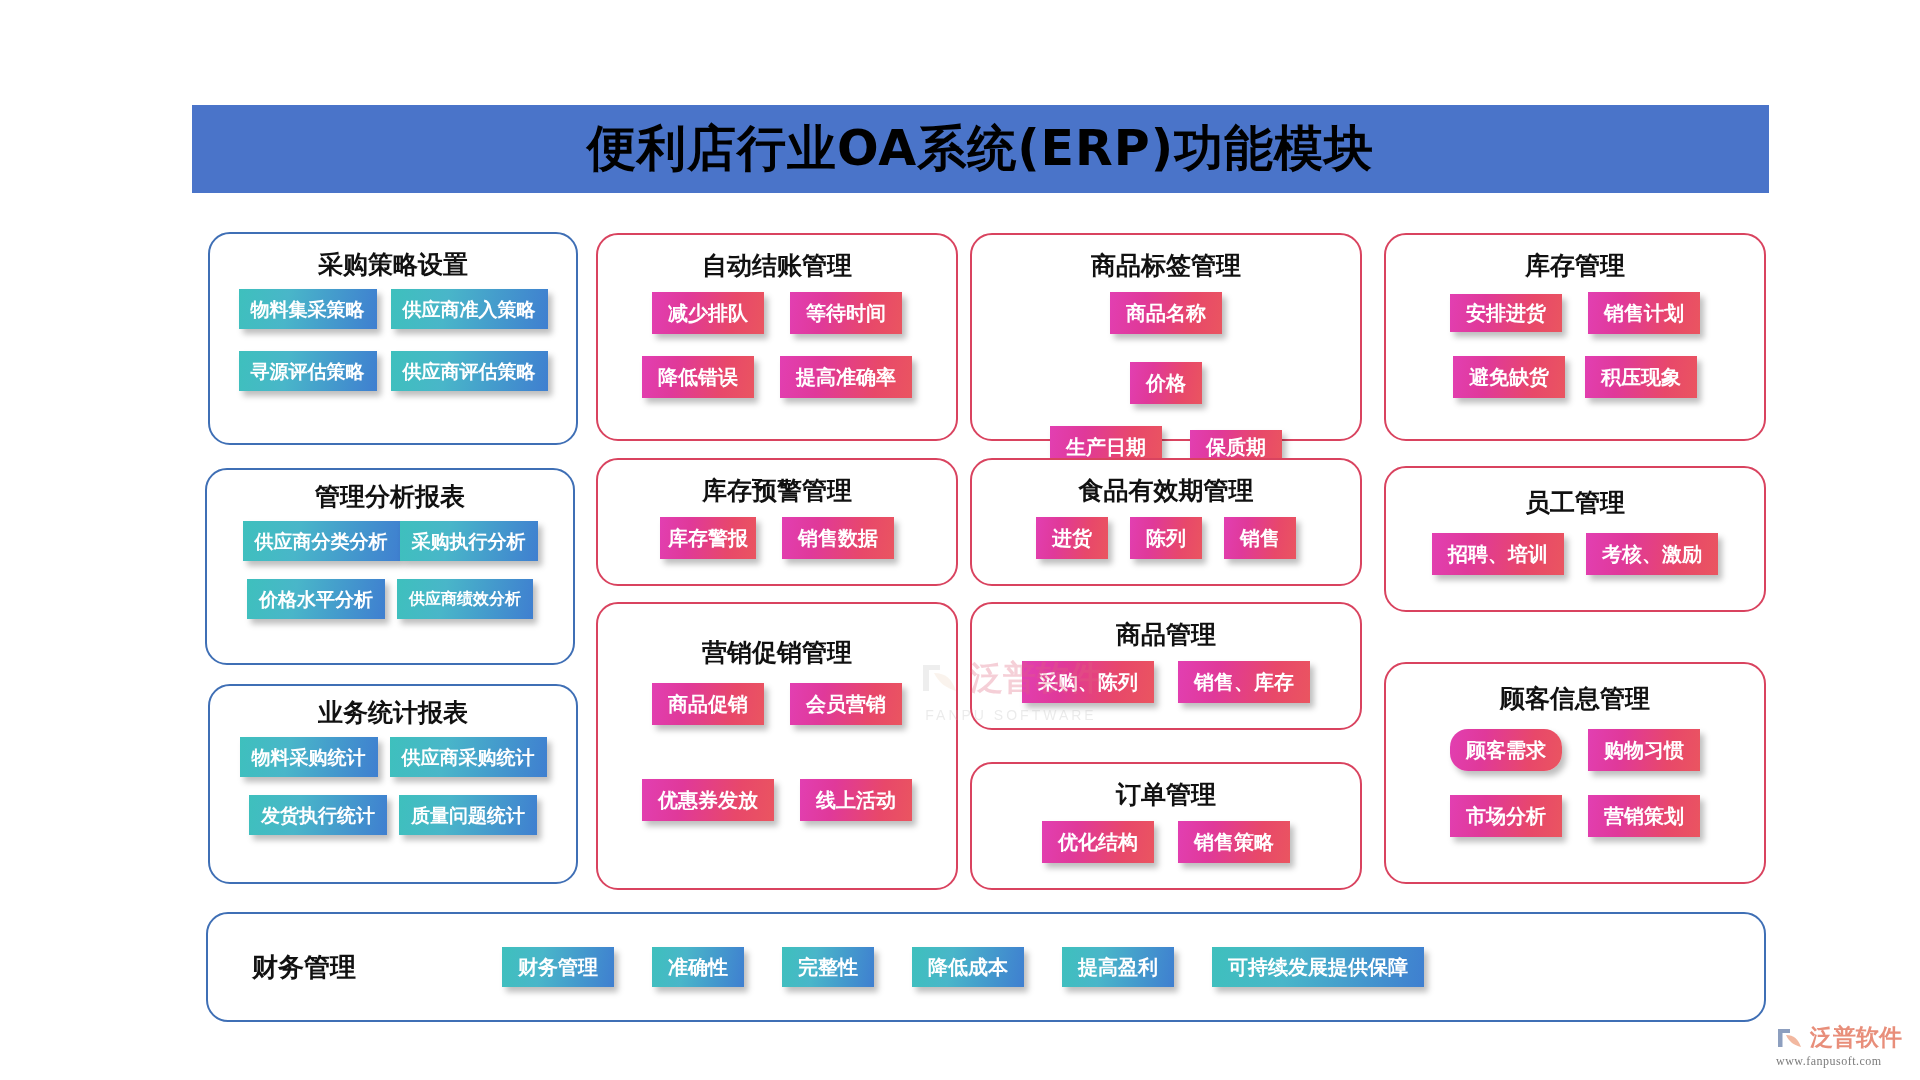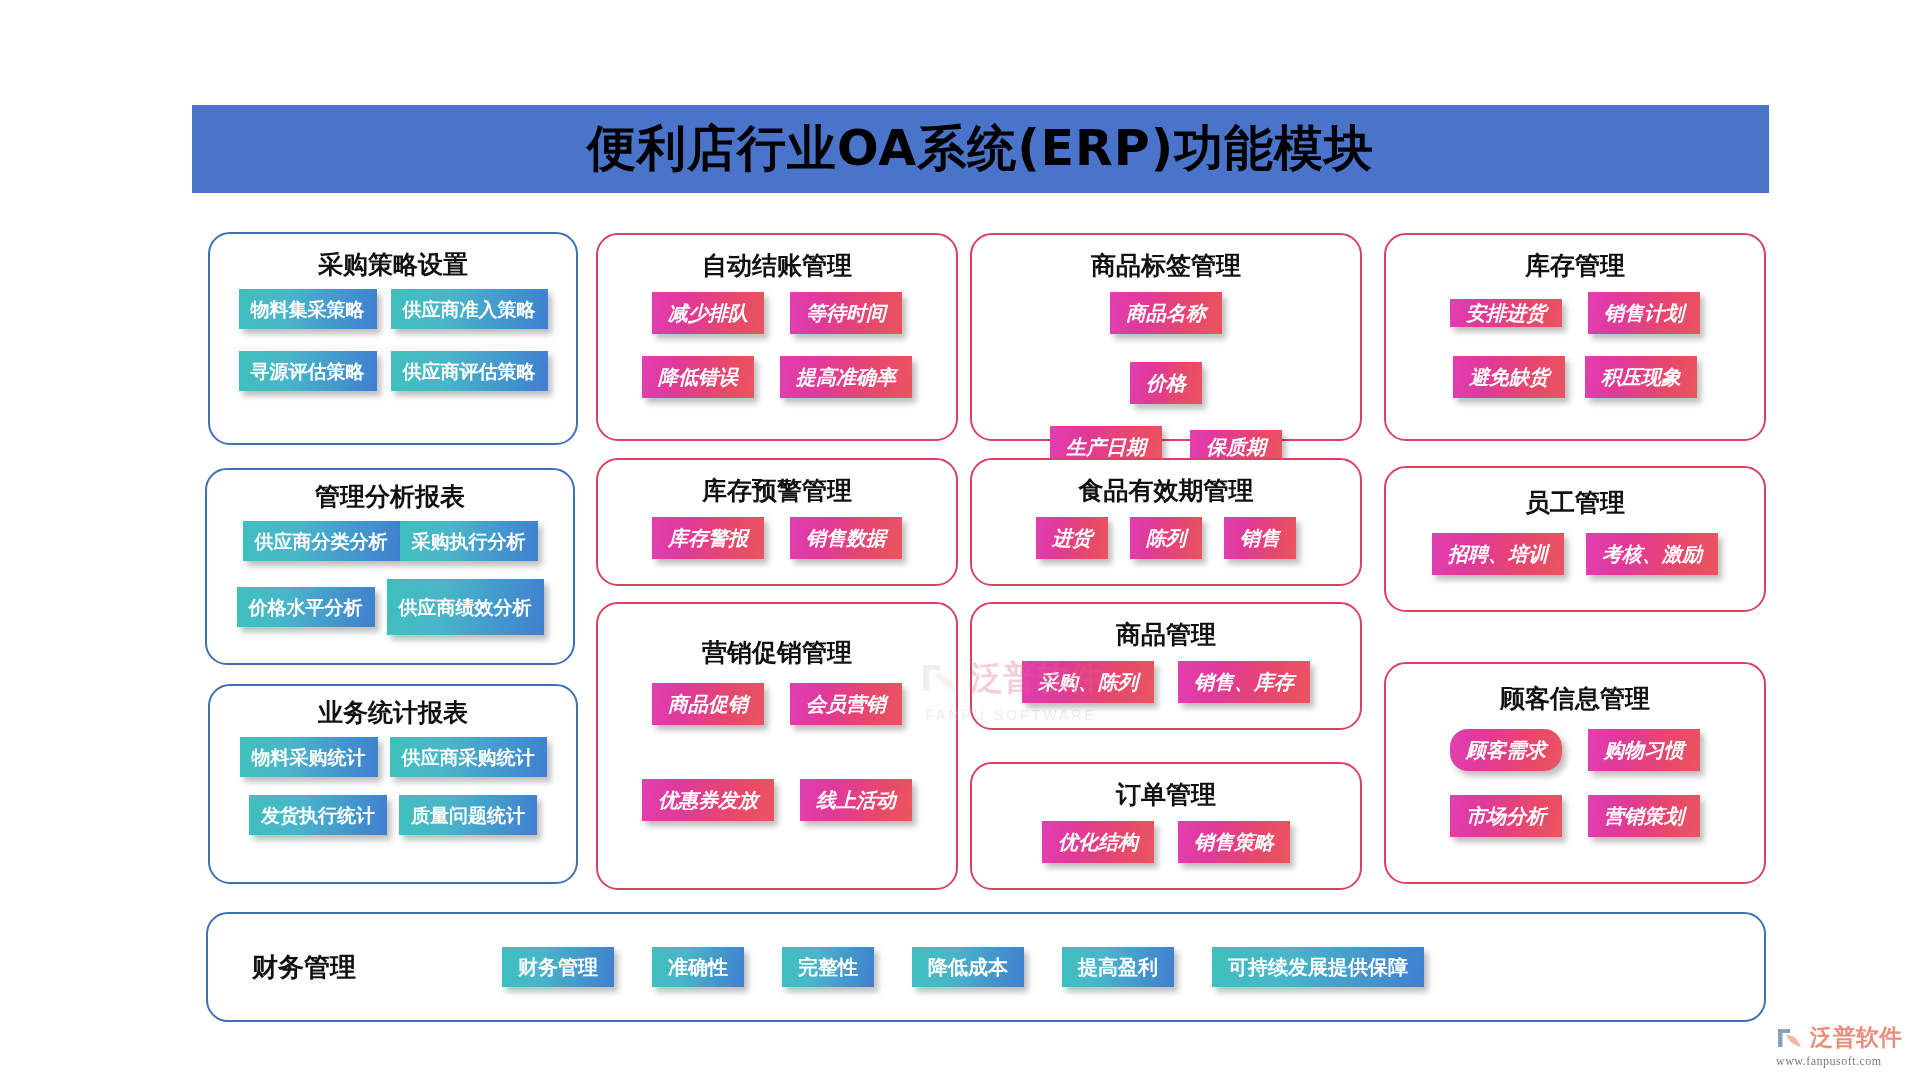--- a/index.html
+++ b/index.html
@@ -70,21 +70,21 @@
     color:#ffffff;
     font-family:"DejaVu Sans","Liberation Sans",sans-serif;
     font-weight:700;
     font-size:19px;
     white-space:nowrap;
     box-shadow:4px 5px 6px rgba(0,0,0,0.26);
     line-height:1;
     box-sizing:border-box;
   }
   .tag.teal{ background:linear-gradient(100deg,#3ec0bd 0%,#49b6c9 35%,#3f7fd0 100%); }
-  .tag.pink{ background:linear-gradient(100deg,#e23fb2 0%,#e0399a 30%,#e8486a 72%,#ea5560 100%);font-style:italic; }
+  .tag.pink{ background:linear-gradient(100deg,#e23fb2 0%,#e0399a 30%,#e8486a 72%,#ea5560 100%); }
 
   
   .finance-bar{
     position:absolute;
     left:206px;top:912px;width:1560px;height:110px;
     border:2.2px solid #3f6fb5;
     border-radius:22px;
     background:#ffffff;
     display:flex;align-items:center;
     box-sizing:border-box;
@@ -154,21 +154,21 @@
       </div>
       <div class="card blue" style="left: 205px; top: 468px; width: 370px; height: 197px;">
         <div class="card-title" style="margin-top: 14px; font-size: 25px;">管理分析报表</div>
         <div class="tag-rows" style="margin-top: 12px;">
           <div class="tag-row" style="gap: 0; margin-top: 0px; padding-left: 10px; padding-right: 10px;">
             <span class="tag teal" style="height: 40px; font-size: 19px; padding: 0px 12px;">供应商分类分析</span>
             <span class="tag teal" style="height: 40px; font-size: 19px; padding: 0px 12px;">采购执行分析</span>
           </div>
           <div class="tag-row" style="gap: 12px; margin-top: 18px; padding-left: 10px; padding-right: 10px;">
             <span class="tag teal" style="height: 40px; font-size: 19px; padding: 0px 12px;">价格水平分析</span>
-            <span class="tag teal" style="height: 56px; font-size: 19px; padding: 0px 12px;">供应商绩效分析</span>
+            <span class="tag teal" style="height: 40px; font-size: 16px; padding: 0px 12px;">供应商绩效分析</span>
           </div>
         </div>
       </div>
       <div class="card blue" style="left: 208px; top: 684px; width: 370px; height: 200px;">
         <div class="card-title" style="margin-top: 14px; font-size: 25px;">业务统计报表</div>
         <div class="tag-rows" style="margin-top: 12px;">
           <div class="tag-row" style="gap: 12px; margin-top: 0px; padding-left: 10px; padding-right: 10px;">
             <span class="tag teal" style="height: 40px; font-size: 19px; padding: 0px 12px;">物料采购统计</span>
             <span class="tag teal" style="height: 40px; font-size: 19px; padding: 0px 12px;">供应商采购统计</span>
           </div>
@@ -188,21 +188,21 @@
           <div class="tag-row" style="gap: 26px; margin-top: 22px; padding-left: 22px; padding-right: 22px;">
             <span class="tag pink" style="height: 42px; font-size: 20px; padding: 0px 16px;">降低错误</span>
             <span class="tag pink" style="height: 42px; font-size: 20px; padding: 0px 16px;">提高准确率</span>
           </div>
         </div>
       </div>
       <div class="card pink" style="left: 596px; top: 458px; width: 362px; height: 128px;">
         <div class="card-title" style="margin-top: 18px; font-size: 25px;">库存预警管理</div>
         <div class="tag-rows" style="margin-top: 14px;">
           <div class="tag-row" style="gap: 26px; margin-top: 0px; padding-left: 22px; padding-right: 22px;">
-            <span class="tag pink" style="height: 42px; font-size: 20px; padding: 0px 16px;">库存警报</span>
+            <span class="tag pink" style="height: 42px; font-size: 20px; padding: 0px 8px;">库存警报</span>
             <span class="tag pink" style="height: 42px; font-size: 20px; padding: 0px 16px;">销售数据</span>
           </div>
         </div>
       </div>
       <div class="card pink" style="left: 596px; top: 602px; width: 362px; height: 288px;">
         <div class="card-title" style="margin-top: 36px; font-size: 25px;">营销促销管理</div>
         <div class="tag-rows" style="margin-top: 18px;">
           <div class="tag-row" style="gap: 26px; margin-top: 0px; padding-left: 22px; padding-right: 22px;">
             <span class="tag pink" style="height: 42px; font-size: 20px; padding: 0px 16px;">商品促销</span>
             <span class="tag pink" style="height: 42px; font-size: 20px; padding: 0px 16px;">会员营销</span>
@@ -251,21 +251,21 @@
           <div class="tag-row" style="gap: 24px; margin-top: 0px; padding-left: 20px; padding-right: 20px;">
             <span class="tag pink" style="height: 42px; font-size: 20px; padding: 0px 16px;">优化结构</span>
             <span class="tag pink" style="height: 42px; font-size: 20px; padding: 0px 16px;">销售策略</span>
           </div>
         </div>
       </div>
       <div class="card pink" style="left: 1384px; top: 233px; width: 382px; height: 208px;">
         <div class="card-title" style="margin-top: 18px; font-size: 25px;">库存管理</div>
         <div class="tag-rows" style="margin-top: 14px;">
           <div class="tag-row" style="gap: 26px; margin-top: 0px; padding-left: 22px; padding-right: 22px;">
-            <span class="tag pink" style="height: 28px; font-size: 20px; padding: 0px 16px;">安排进货</span>
+            <span class="tag pink" style="height: 38px; font-size: 20px; padding: 0px 16px;">安排进货</span>
             <span class="tag pink" style="height: 42px; font-size: 20px; padding: 0px 16px;">销售计划</span>
           </div>
           <div class="tag-row" style="gap: 20px; margin-top: 22px; padding-left: 22px; padding-right: 22px;">
             <span class="tag pink" style="height: 42px; font-size: 20px; padding: 0px 16px;">避免缺货</span>
             <span class="tag pink" style="height: 42px; font-size: 20px; padding: 0px 16px;">积压现象</span>
           </div>
         </div>
       </div>
       <div class="card pink" style="left: 1384px; top: 466px; width: 382px; height: 146px;">
         <div class="card-title" style="margin-top: 22px; font-size: 25px;">员工管理</div>

